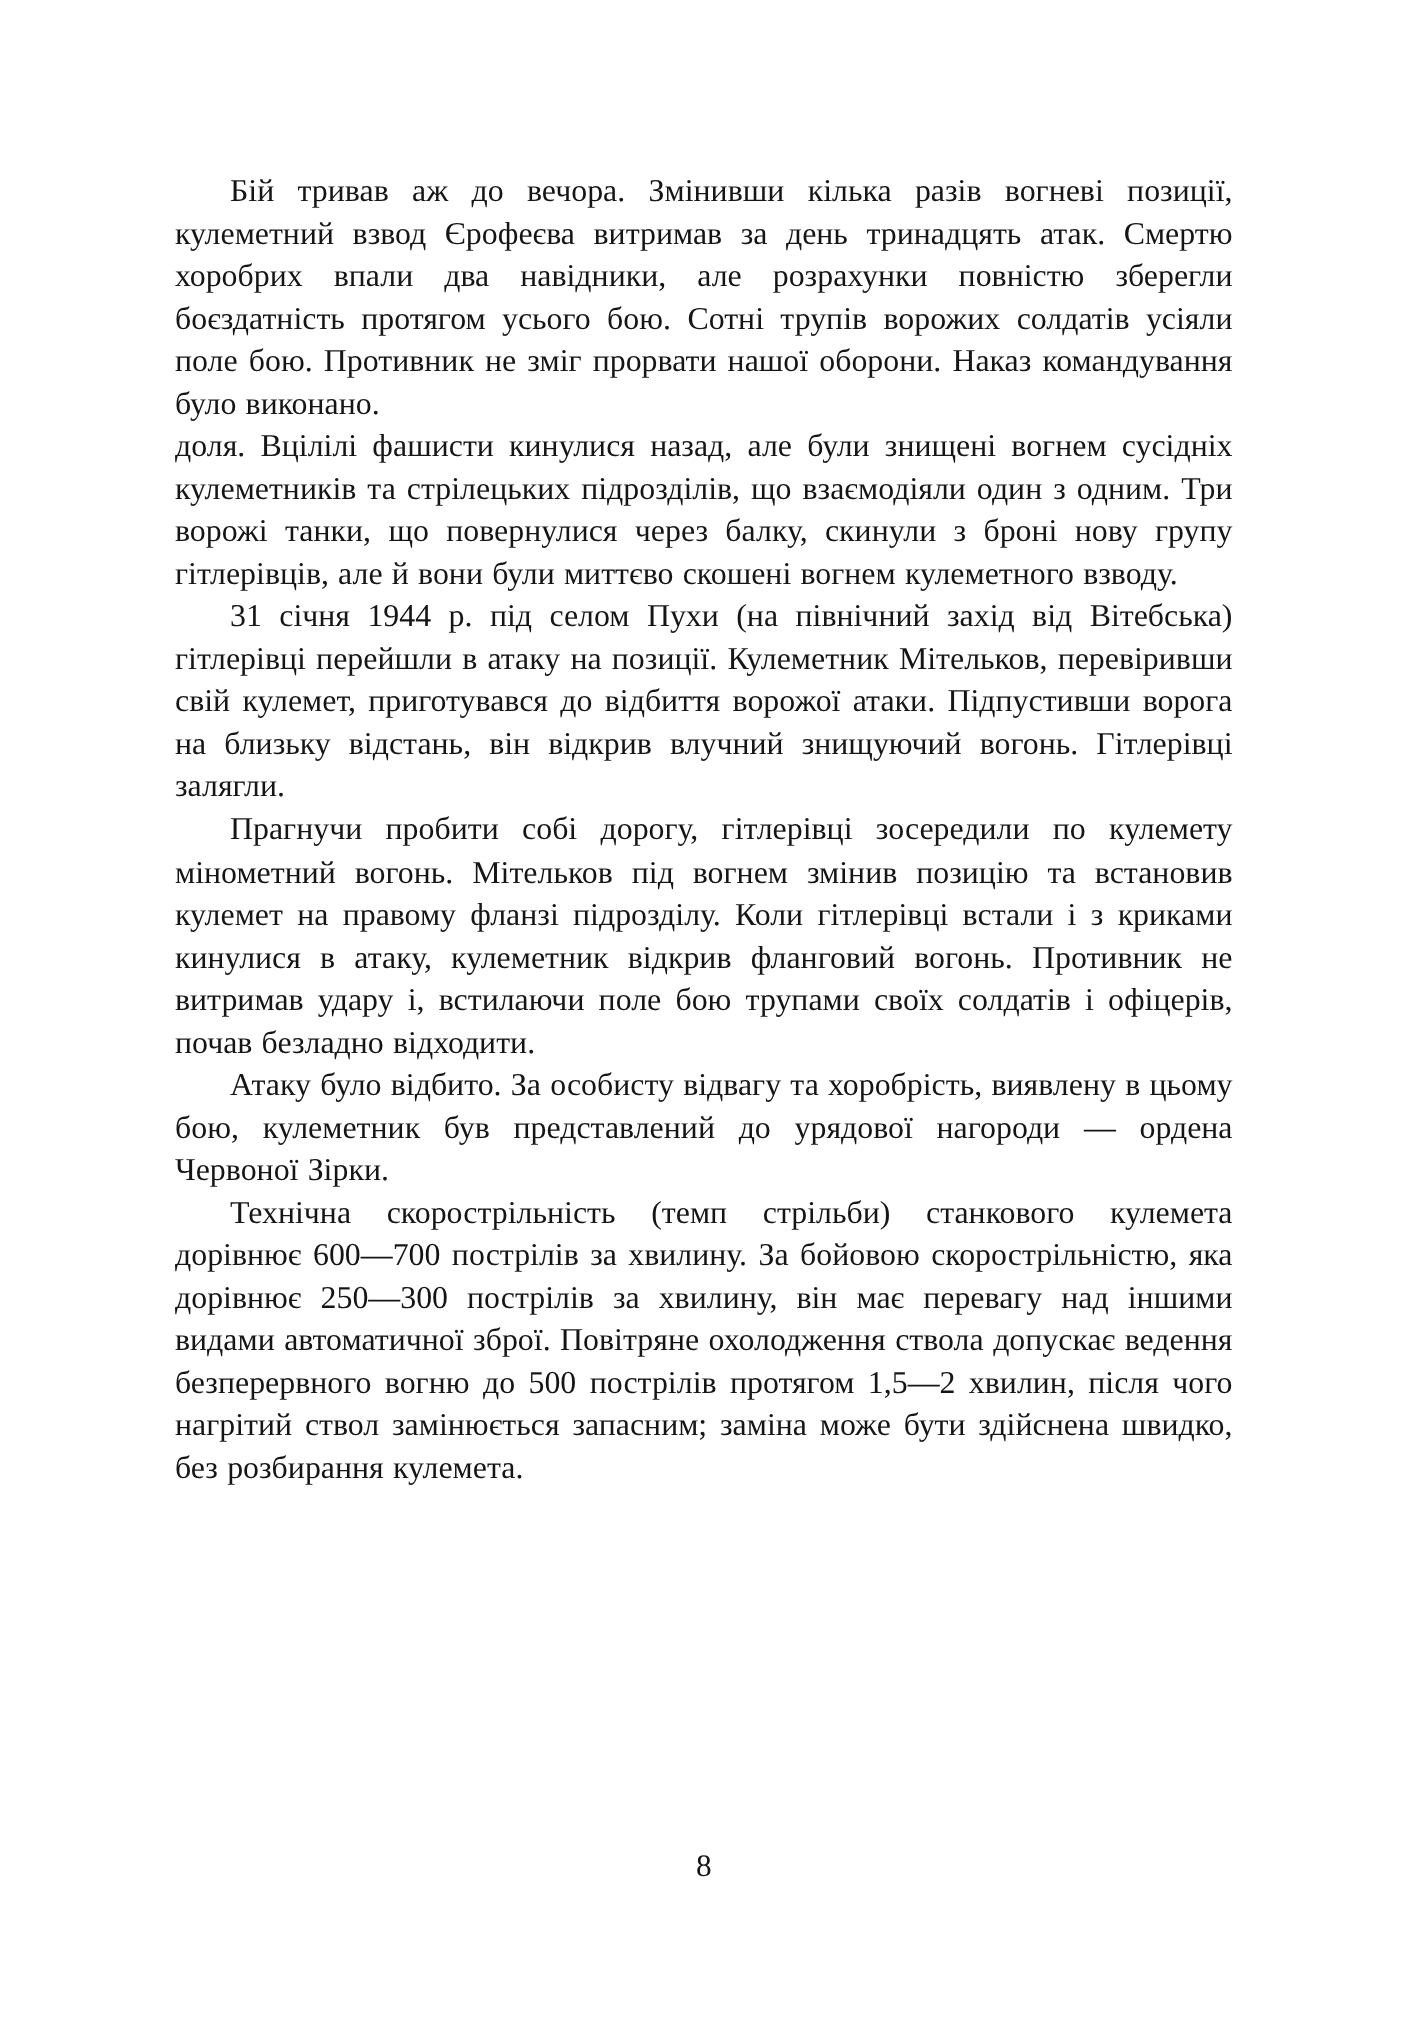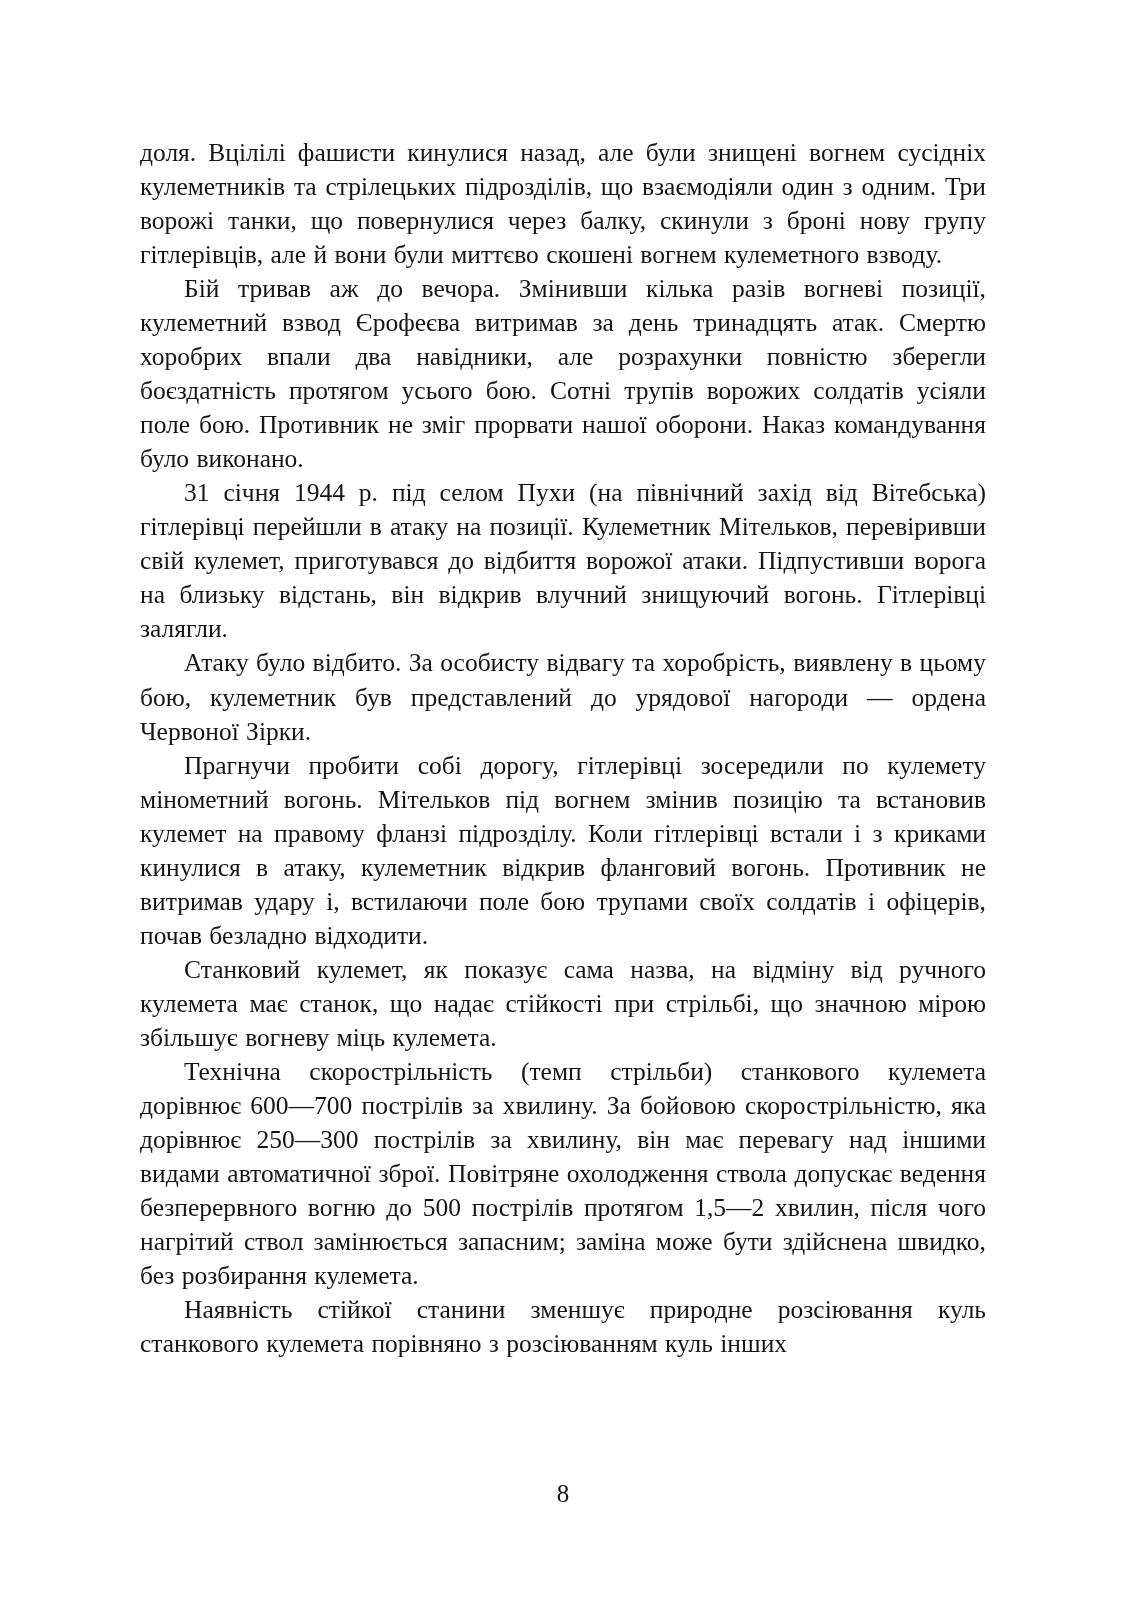--- a/index.html
+++ b/index.html
@@ -44,23 +44,21 @@
       font-family: "Liberation Serif", serif;
       font-size: 25px;
       color: #151515;
     }
   </style>
 </head>
 <body>
 
 <div class="page">
   <div class="text-block">
+    <p class="para">Бій тривав аж до вечора. Змінивши кілька разів вогневі позиції, кулеметний взвод Єрофеєва витримав за день тринадцять атак. Смертю хоробрих впали два навідники, але розрахунки повністю зберегли боєздатність протягом усього бою. Сотні трупів ворожих солдатів усіяли поле бою. Противник не зміг прорвати нашої оборони. Наказ командування було виконано.</p>
     <p class="para no-indent">доля. Вцілілі фашисти кинулися назад, але були знищені вогнем сусідніх кулеметників та стрілецьких підрозділів, що взаємодіяли один з одним. Три ворожі танки, що повернулися через балку, скинули з броні нову групу гітлерівців, але й вони були миттєво скошені вогнем кулеметного взводу.</p>
-    <p class="para">Бій тривав аж до вечора. Змінивши кілька разів вогневі позиції, кулеметний взвод Єрофеєва витримав за день тринадцять атак. Смертю хоробрих впали два навідники, але розрахунки повністю зберегли боєздатність протягом усього бою. Сотні трупів ворожих солдатів усіяли поле бою. Противник не зміг прорвати нашої оборони. Наказ командування було виконано.</p>
     <p class="para">31 січня 1944 р. під селом Пухи (на північний захід від Вітебська) гітлерівці перейшли в атаку на позиції. Кулеметник Мітельков, перевіривши свій кулемет, приготувався до відбиття ворожої атаки. Підпустивши ворога на близьку відстань, він відкрив влучний знищуючий вогонь. Гітлерівці залягли.</p>
+    <p class="para">Прагнучи пробити собі дорогу, гітлерівці зосередили по кулемету мінометний вогонь. Мітельков під вогнем змінив позицію та встановив кулемет на правому фланзі підрозділу. Коли гітлерівці встали і з криками кинулися в атаку, кулеметник відкрив фланговий вогонь. Противник не витримав удару і, встилаючи поле бою трупами своїх солдатів і офіцерів, почав безладно відходити.</p>
     <p class="para">Атаку було відбито. За особисту відвагу та хоробрість, виявлену в цьому бою, кулеметник був представлений до урядової нагороди — ордена Червоної Зірки.</p>
-    <p class="para">Прагнучи пробити собі дорогу, гітлерівці зосередили по кулемету мінометний вогонь. Мітельков під вогнем змінив позицію та встановив кулемет на правому фланзі підрозділу. Коли гітлерівці встали і з криками кинулися в атаку, кулеметник відкрив фланговий вогонь. Противник не витримав удару і, встилаючи поле бою трупами своїх солдатів і офіцерів, почав безладно відходити.</p>
-    <p class="para">Станковий кулемет, як показує сама назва, на відміну від ручного кулемета має станок, що надає стійкості при стрільбі, що значною мірою збільшує вогневу міць кулемета.</p>
     <p class="para">Технічна скорострільність (темп стрільби) станкового кулемета дорівнює 600—700 пострілів за хвилину. За бойовою скорострільністю, яка дорівнює 250—300 пострілів за хвилину, він має перевагу над іншими видами автоматичної зброї. Повітряне охолодження ствола допускає ведення безперервного вогню до 500 пострілів протягом 1,5—2 хвилин, після чого нагрітий ствол замінюється запасним; заміна може бути здійснена швидко, без розбирання кулемета.</p>
-    <p class="para">Наявність стійкої станини зменшує природне розсіювання куль станкового кулемета порівняно з розсіюванням куль інших</p>
   </div>
   <div class="page-number">8</div>
 </div>
 
 </body></html>

